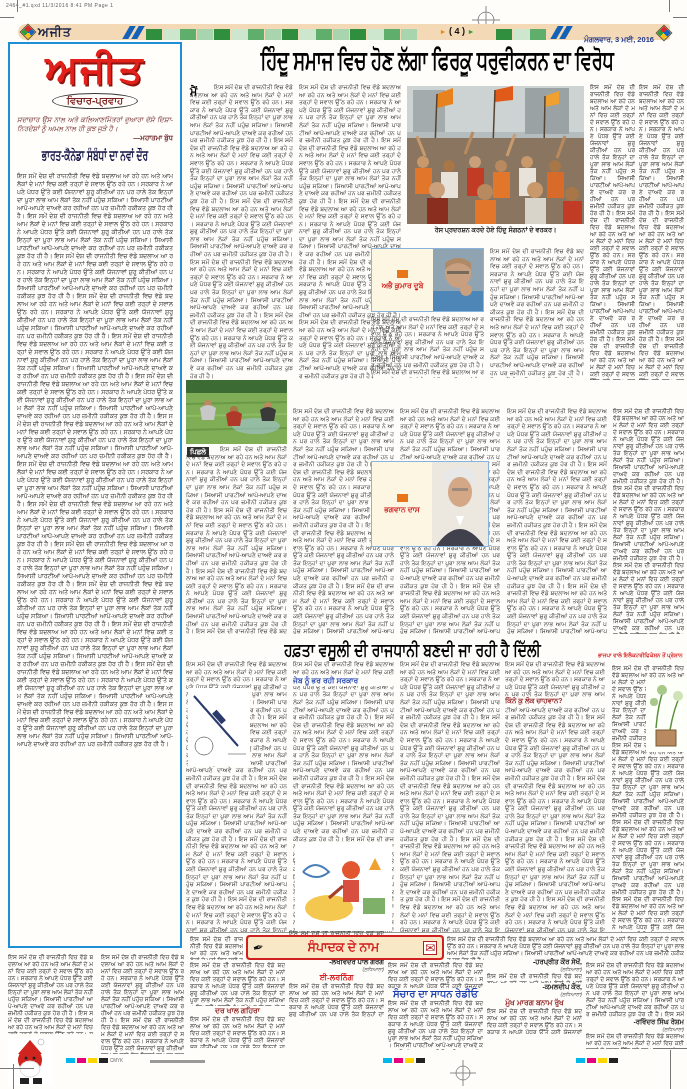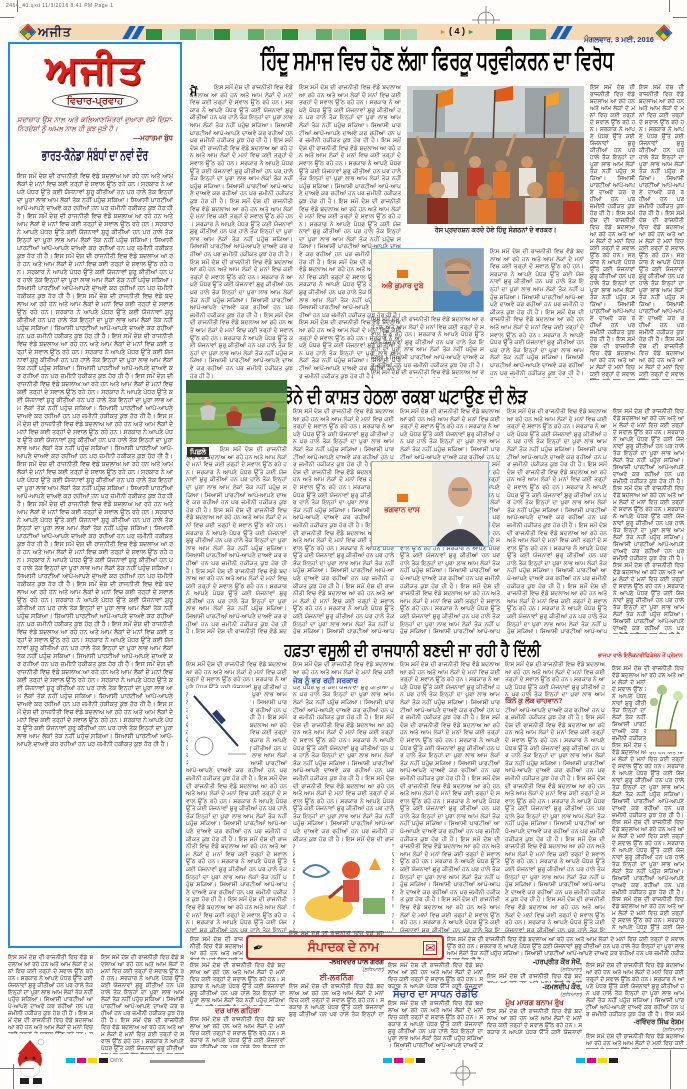--- a/index.html
+++ b/index.html
@@ -186,23 +186,20 @@
       <rect x="14" y="22" width="22" height="3" fill="#53524e" opacity=".7"></rect>
       <rect x="0" y="42" width="50" height="20" fill="#4f86b8"></rect>
       <circle cx="33" cy="41" r="6" fill="#c9a07f"></circle>
     </svg>
   </div>
   <div class="tcol" style="left:490px;top:248px;width:94px;height:130px">ਇਸ ਸਮੇਂ ਦੇਸ਼ ਦੀ ਰਾਜਨੀਤੀ ਵਿਚ ਵੱਡੇ ਬਦਲਾਅ ਆ ਰਹੇ ਹਨ ਅਤੇ ਆਮ ਲੋਕਾਂ ਦੇ ਮਨਾਂ ਵਿਚ ਕਈ ਤਰ੍ਹਾਂ ਦੇ ਸਵਾਲ ਉੱਠ ਰਹੇ ਹਨ। ਸਰਕਾਰ ਨੇ ਆਪਣੇ ਪੱਧਰ ਉੱਤੇ ਕਈ ਯੋਜਨਾਵਾਂ ਸ਼ੁਰੂ ਕੀਤੀਆਂ ਹਨ ਪਰ ਹਾਲੇ ਤੱਕ ਇਨ੍ਹਾਂ ਦਾ ਪੂਰਾ ਲਾਭ ਆਮ ਲੋਕਾਂ ਤੱਕ ਨਹੀਂ ਪਹੁੰਚ ਸਕਿਆ। ਸਿਆਸੀ ਪਾਰਟੀਆਂ ਆਪੋ-ਆਪਣੇ ਦਾਅਵੇ ਕਰ ਰਹੀਆਂ ਹਨ ਪਰ ਜ਼ਮੀਨੀ ਹਕੀਕਤ ਕੁਝ ਹੋਰ ਹੀ ਹੈ। ਇਸ ਸਮੇਂ ਦੇਸ਼ ਦੀ ਰਾਜਨੀਤੀ ਵਿਚ ਵੱਡੇ ਬਦਲਾਅ ਆ ਰਹੇ ਹਨ ਅਤੇ ਆਮ ਲੋਕਾਂ ਦੇ ਮਨਾਂ ਵਿਚ ਕਈ ਤਰ੍ਹਾਂ ਦੇ ਸਵਾਲ ਉੱਠ ਰਹੇ ਹਨ। ਸਰਕਾਰ ਨੇ ਆਪਣੇ ਪੱਧਰ ਉੱਤੇ ਕਈ ਯੋਜਨਾਵਾਂ ਸ਼ੁਰੂ ਕੀਤੀਆਂ ਹਨ ਪਰ ਹਾਲੇ ਤੱਕ ਇਨ੍ਹਾਂ ਦਾ ਪੂਰਾ ਲਾਭ ਆਮ ਲੋਕਾਂ ਤੱਕ ਨਹੀਂ ਪਹੁੰਚ ਸਕਿਆ। ਸਿਆਸੀ ਪਾਰਟੀਆਂ ਆਪੋ-ਆਪਣੇ ਦਾਅਵੇ ਕਰ ਰਹੀਆਂ ਹਨ ਪਰ ਜ਼ਮੀਨੀ ਹਕੀਕਤ ਕੁਝ ਹੋਰ ਹੀ ਹੈ। ਇਸ ਸਮੇਂ ਦੇਸ਼ ਦੀ ਰਾਜਨੀਤੀ ਵਿਚ ਵੱਡੇ ਬਦਲਾਅ ਆ ਰਹੇ ਹਨ ਅਤੇ ਆਮ ਲੋਕਾਂ ਦੇ ਮਨਾਂ ਵਿਚ ਕਈ ਤਰ੍ਹਾਂ ਦੇ ਸਵਾਲ ਉੱਠ ਰਹੇ ਹਨ। ਸਰਕਾਰ ਨੇ ਆਪਣੇ ਪੱਧਰ ਉੱਤੇ ਕਈ ਯੋਜਨਾਵਾਂ ਸ਼ੁਰੂ ਕੀਤੀਆਂ ਹਨ ਪਰ ਹਾਲੇ ਤੱਕ ਇਨ੍ਹਾਂ ਦਾ ਪੂਰਾ ਲਾਭ ਆਮ ਲੋਕਾਂ ਤੱਕ ਨਹੀਂ ਪਹੁੰਚ ਸਕਿਆ। ਸਿਆਸੀ ਪਾਰਟੀਆਂ ਆਪੋ-ਆਪਣੇ ਦਾਅਵੇ ਕਰ ਰਹੀਆਂ ਹਨ ਪਰ ਜ਼ਮੀਨੀ ਹਕੀਕਤ ਕੁਝ ਹੋਰ ਹੀ ਹੈ।</div>
   <div class="tcol" style="left:371px;top:316px;width:113px;height:62px">ਇਸ ਸਮੇਂ ਦੇਸ਼ ਦੀ ਰਾਜਨੀਤੀ ਵਿਚ ਵੱਡੇ ਬਦਲਾਅ ਆ ਰਹੇ ਹਨ ਅਤੇ ਆਮ ਲੋਕਾਂ ਦੇ ਮਨਾਂ ਵਿਚ ਕਈ ਤਰ੍ਹਾਂ ਦੇ ਸਵਾਲ ਉੱਠ ਰਹੇ ਹਨ। ਸਰਕਾਰ ਨੇ ਆਪਣੇ ਪੱਧਰ ਉੱਤੇ ਕਈ ਯੋਜਨਾਵਾਂ ਸ਼ੁਰੂ ਕੀਤੀਆਂ ਹਨ ਪਰ ਹਾਲੇ ਤੱਕ ਇਨ੍ਹਾਂ ਦਾ ਪੂਰਾ ਲਾਭ ਆਮ ਲੋਕਾਂ ਤੱਕ ਨਹੀਂ ਪਹੁੰਚ ਸਕਿਆ। ਸਿਆਸੀ ਪਾਰਟੀਆਂ ਆਪੋ-ਆਪਣੇ ਦਾਅਵੇ ਕਰ ਰਹੀਆਂ ਹਨ ਪਰ ਜ਼ਮੀਨੀ ਹਕੀਕਤ ਕੁਝ ਹੋਰ ਹੀ ਹੈ। ਇਸ ਸਮੇਂ ਦੇਸ਼ ਦੀ ਰਾਜਨੀਤੀ ਵਿਚ ਵੱਡੇ ਬਦਲਾਅ ਆ ਰਹੇ ਹਨ ਅਤੇ ਆਮ ਲੋਕਾਂ ਦੇ ਮਨਾਂ ਵਿਚ ਕਈ ਤਰ੍ਹਾਂ ਦੇ ਸਵਾਲ ਉੱਠ ਰਹੇ ਹਨ। ਸਰਕਾਰ ਨੇ ਆਪਣੇ ਪੱਧਰ ਉੱਤੇ ਕਈ ਯੋਜਨਾਵਾਂ ਸ਼ੁਰੂ ਕੀਤੀਆਂ ਹਨ ਪਰ ਹਾਲੇ ਤੱਕ ਇਨ੍ਹਾਂ ਦਾ ਪੂਰਾ ਲਾਭ ਆਮ ਲੋਕਾਂ ਤੱਕ ਨਹੀਂ ਪਹੁੰਚ ਸਕਿਆ। ਸਿਆਸੀ ਪਾਰਟੀਆਂ ਆਪੋ-ਆਪਣੇ ਦਾਅਵੇ ਕਰ ਰਹੀਆਂ ਹਨ ਪਰ ਜ਼ਮੀਨੀ ਹਕੀਕਤ ਕੁਝ ਹੋਰ ਹੀ ਹੈ।</div>
   <div class="tcol t58" style="left:590px;top:84px;width:45px;height:296px">ਇਸ ਸਮੇਂ ਦੇਸ਼ ਦੀ ਰਾਜਨੀਤੀ ਵਿਚ ਵੱਡੇ ਬਦਲਾਅ ਆ ਰਹੇ ਹਨ ਅਤੇ ਆਮ ਲੋਕਾਂ ਦੇ ਮਨਾਂ ਵਿਚ ਕਈ ਤਰ੍ਹਾਂ ਦੇ ਸਵਾਲ ਉੱਠ ਰਹੇ ਹਨ। ਸਰਕਾਰ ਨੇ ਆਪਣੇ ਪੱਧਰ ਉੱਤੇ ਕਈ ਯੋਜਨਾਵਾਂ ਸ਼ੁਰੂ ਕੀਤੀਆਂ ਹਨ ਪਰ ਹਾਲੇ ਤੱਕ ਇਨ੍ਹਾਂ ਦਾ ਪੂਰਾ ਲਾਭ ਆਮ ਲੋਕਾਂ ਤੱਕ ਨਹੀਂ ਪਹੁੰਚ ਸਕਿਆ। ਸਿਆਸੀ ਪਾਰਟੀਆਂ ਆਪੋ-ਆਪਣੇ ਦਾਅਵੇ ਕਰ ਰਹੀਆਂ ਹਨ ਪਰ ਜ਼ਮੀਨੀ ਹਕੀਕਤ ਕੁਝ ਹੋਰ ਹੀ ਹੈ। ਇਸ ਸਮੇਂ ਦੇਸ਼ ਦੀ ਰਾਜਨੀਤੀ ਵਿਚ ਵੱਡੇ ਬਦਲਾਅ ਆ ਰਹੇ ਹਨ ਅਤੇ ਆਮ ਲੋਕਾਂ ਦੇ ਮਨਾਂ ਵਿਚ ਕਈ ਤਰ੍ਹਾਂ ਦੇ ਸਵਾਲ ਉੱਠ ਰਹੇ ਹਨ। ਸਰਕਾਰ ਨੇ ਆਪਣੇ ਪੱਧਰ ਉੱਤੇ ਕਈ ਯੋਜਨਾਵਾਂ ਸ਼ੁਰੂ ਕੀਤੀਆਂ ਹਨ ਪਰ ਹਾਲੇ ਤੱਕ ਇਨ੍ਹਾਂ ਦਾ ਪੂਰਾ ਲਾਭ ਆਮ ਲੋਕਾਂ ਤੱਕ ਨਹੀਂ ਪਹੁੰਚ ਸਕਿਆ। ਸਿਆਸੀ ਪਾਰਟੀਆਂ ਆਪੋ-ਆਪਣੇ ਦਾਅਵੇ ਕਰ ਰਹੀਆਂ ਹਨ ਪਰ ਜ਼ਮੀਨੀ ਹਕੀਕਤ ਕੁਝ ਹੋਰ ਹੀ ਹੈ। ਇਸ ਸਮੇਂ ਦੇਸ਼ ਦੀ ਰਾਜਨੀਤੀ ਵਿਚ ਵੱਡੇ ਬਦਲਾਅ ਆ ਰਹੇ ਹਨ ਅਤੇ ਆਮ ਲੋਕਾਂ ਦੇ ਮਨਾਂ ਵਿਚ ਕਈ ਤਰ੍ਹਾਂ ਦੇ ਸਵਾਲ ਉੱਠ ਰਹੇ ਹਨ। ਸਰਕਾਰ ਨੇ ਆਪਣੇ ਪੱਧਰ ਉੱਤੇ ਕਈ ਯੋਜਨਾਵਾਂ ਸ਼ੁਰੂ ਕੀਤੀਆਂ ਹਨ ਪਰ ਹਾਲੇ ਤੱਕ ਇਨ੍ਹਾਂ ਦਾ ਪੂਰਾ ਲਾਭ ਆਮ ਲੋਕਾਂ ਤੱਕ ਨਹੀਂ ਪਹੁੰਚ ਸਕਿਆ। ਸਿਆਸੀ ਪਾਰਟੀਆਂ ਆਪੋ-ਆਪਣੇ ਦਾਅਵੇ ਕਰ ਰਹੀਆਂ ਹਨ ਪਰ ਜ਼ਮੀਨੀ ਹਕੀਕਤ ਕੁਝ ਹੋਰ ਹੀ ਹੈ। ਇਸ ਸਮੇਂ ਦੇਸ਼ ਦੀ ਰਾਜਨੀਤੀ ਵਿਚ ਵੱਡੇ ਬਦਲਾਅ ਆ ਰਹੇ ਹਨ ਅਤੇ ਆਮ ਲੋਕਾਂ ਦੇ ਮਨਾਂ ਵਿਚ ਕਈ ਤਰ੍ਹਾਂ ਦੇ ਸਵਾਲ ਉੱਠ ਰਹੇ ਹਨ। ਸਰਕਾਰ ਨੇ ਆਪਣੇ ਪੱਧਰ ਉੱਤੇ ਕਈ ਯੋਜਨਾਵਾਂ ਸ਼ੁਰੂ ਕੀਤੀਆਂ ਹਨ ਪਰ ਹਾਲੇ ਤੱਕ ਇਨ੍ਹਾਂ ਦਾ ਪੂਰਾ ਲਾਭ ਆਮ ਲੋਕਾਂ ਤੱਕ ਨਹੀਂ ਪਹੁੰਚ ਸਕਿਆ। ਸਿਆਸੀ ਪਾਰਟੀਆਂ ਆਪੋ-ਆਪਣੇ ਦਾਅਵੇ ਕਰ ਰਹੀਆਂ ਹਨ ਪਰ ਜ਼ਮੀਨੀ ਹਕੀਕਤ ਕੁਝ ਹੋਰ ਹੀ ਹੈ।</div>
   <div class="tcol t58" style="left:639px;top:84px;width:45px;height:296px">ਇਸ ਸਮੇਂ ਦੇਸ਼ ਦੀ ਰਾਜਨੀਤੀ ਵਿਚ ਵੱਡੇ ਬਦਲਾਅ ਆ ਰਹੇ ਹਨ ਅਤੇ ਆਮ ਲੋਕਾਂ ਦੇ ਮਨਾਂ ਵਿਚ ਕਈ ਤਰ੍ਹਾਂ ਦੇ ਸਵਾਲ ਉੱਠ ਰਹੇ ਹਨ। ਸਰਕਾਰ ਨੇ ਆਪਣੇ ਪੱਧਰ ਉੱਤੇ ਕਈ ਯੋਜਨਾਵਾਂ ਸ਼ੁਰੂ ਕੀਤੀਆਂ ਹਨ ਪਰ ਹਾਲੇ ਤੱਕ ਇਨ੍ਹਾਂ ਦਾ ਪੂਰਾ ਲਾਭ ਆਮ ਲੋਕਾਂ ਤੱਕ ਨਹੀਂ ਪਹੁੰਚ ਸਕਿਆ। ਸਿਆਸੀ ਪਾਰਟੀਆਂ ਆਪੋ-ਆਪਣੇ ਦਾਅਵੇ ਕਰ ਰਹੀਆਂ ਹਨ ਪਰ ਜ਼ਮੀਨੀ ਹਕੀਕਤ ਕੁਝ ਹੋਰ ਹੀ ਹੈ। ਇਸ ਸਮੇਂ ਦੇਸ਼ ਦੀ ਰਾਜਨੀਤੀ ਵਿਚ ਵੱਡੇ ਬਦਲਾਅ ਆ ਰਹੇ ਹਨ ਅਤੇ ਆਮ ਲੋਕਾਂ ਦੇ ਮਨਾਂ ਵਿਚ ਕਈ ਤਰ੍ਹਾਂ ਦੇ ਸਵਾਲ ਉੱਠ ਰਹੇ ਹਨ। ਸਰਕਾਰ ਨੇ ਆਪਣੇ ਪੱਧਰ ਉੱਤੇ ਕਈ ਯੋਜਨਾਵਾਂ ਸ਼ੁਰੂ ਕੀਤੀਆਂ ਹਨ ਪਰ ਹਾਲੇ ਤੱਕ ਇਨ੍ਹਾਂ ਦਾ ਪੂਰਾ ਲਾਭ ਆਮ ਲੋਕਾਂ ਤੱਕ ਨਹੀਂ ਪਹੁੰਚ ਸਕਿਆ। ਸਿਆਸੀ ਪਾਰਟੀਆਂ ਆਪੋ-ਆਪਣੇ ਦਾਅਵੇ ਕਰ ਰਹੀਆਂ ਹਨ ਪਰ ਜ਼ਮੀਨੀ ਹਕੀਕਤ ਕੁਝ ਹੋਰ ਹੀ ਹੈ। ਇਸ ਸਮੇਂ ਦੇਸ਼ ਦੀ ਰਾਜਨੀਤੀ ਵਿਚ ਵੱਡੇ ਬਦਲਾਅ ਆ ਰਹੇ ਹਨ ਅਤੇ ਆਮ ਲੋਕਾਂ ਦੇ ਮਨਾਂ ਵਿਚ ਕਈ ਤਰ੍ਹਾਂ ਦੇ ਸਵਾਲ ਉੱਠ ਰਹੇ ਹਨ। ਸਰਕਾਰ ਨੇ ਆਪਣੇ ਪੱਧਰ ਉੱਤੇ ਕਈ ਯੋਜਨਾਵਾਂ ਸ਼ੁਰੂ ਕੀਤੀਆਂ ਹਨ ਪਰ ਹਾਲੇ ਤੱਕ ਇਨ੍ਹਾਂ ਦਾ ਪੂਰਾ ਲਾਭ ਆਮ ਲੋਕਾਂ ਤੱਕ ਨਹੀਂ ਪਹੁੰਚ ਸਕਿਆ। ਸਿਆਸੀ ਪਾਰਟੀਆਂ ਆਪੋ-ਆਪਣੇ ਦਾਅਵੇ ਕਰ ਰਹੀਆਂ ਹਨ ਪਰ ਜ਼ਮੀਨੀ ਹਕੀਕਤ ਕੁਝ ਹੋਰ ਹੀ ਹੈ। ਇਸ ਸਮੇਂ ਦੇਸ਼ ਦੀ ਰਾਜਨੀਤੀ ਵਿਚ ਵੱਡੇ ਬਦਲਾਅ ਆ ਰਹੇ ਹਨ ਅਤੇ ਆਮ ਲੋਕਾਂ ਦੇ ਮਨਾਂ ਵਿਚ ਕਈ ਤਰ੍ਹਾਂ ਦੇ ਸਵਾਲ ਉੱਠ ਰਹੇ ਹਨ। ਸਰਕਾਰ ਨੇ ਆਪਣੇ ਪੱਧਰ ਉੱਤੇ ਕਈ ਯੋਜਨਾਵਾਂ ਸ਼ੁਰੂ ਕੀਤੀਆਂ ਹਨ ਪਰ ਹਾਲੇ ਤੱਕ ਇਨ੍ਹਾਂ ਦਾ ਪੂਰਾ ਲਾਭ ਆਮ ਲੋਕਾਂ ਤੱਕ ਨਹੀਂ ਪਹੁੰਚ ਸਕਿਆ। ਸਿਆਸੀ ਪਾਰਟੀਆਂ ਆਪੋ-ਆਪਣੇ ਦਾਅਵੇ ਕਰ ਰਹੀਆਂ ਹਨ ਪਰ ਜ਼ਮੀਨੀ ਹਕੀਕਤ ਕੁਝ ਹੋਰ ਹੀ ਹੈ।</div>
 
-  <div class="abs" style="left:284px;top:384px;width:400px;height:22px">
-    <div class="bighead h2a">ਝੋਨੇ ਦੀ ਕਾਸ਼ਤ ਹੇਠਲਾ ਰਕਬਾ ਘਟਾਉਣ ਦੀ ਲੋੜ</div>
-  </div>
   <svg class="abs" style="left:186px;top:380px" width="101" height="64" viewBox="0 0 101 64">
     <rect width="101" height="64" fill="#7fae57"></rect>
     <rect width="101" height="13" fill="#3c6b33"></rect>
     <line x1="0" y1="24" x2="101" y2="22" stroke="#6a9a48" stroke-width="2"></line>
     <line x1="0" y1="36" x2="101" y2="34" stroke="#8fbc66" stroke-width="2"></line>
     <line x1="0" y1="50" x2="101" y2="48" stroke="#6a9a48" stroke-width="2"></line>
     <ellipse cx="70" cy="46" rx="24" ry="8" fill="#a8c8e2" opacity=".55"></ellipse>
     <circle cx="22" cy="24" r="4" fill="#b98a5f"></circle>
       <path d="M14 28 q8 -6 16 0 l-2 12 -12 0 z" fill="#c8c8c8"></path>
     <circle cx="48" cy="30" r="4" fill="#a87748"></circle>

